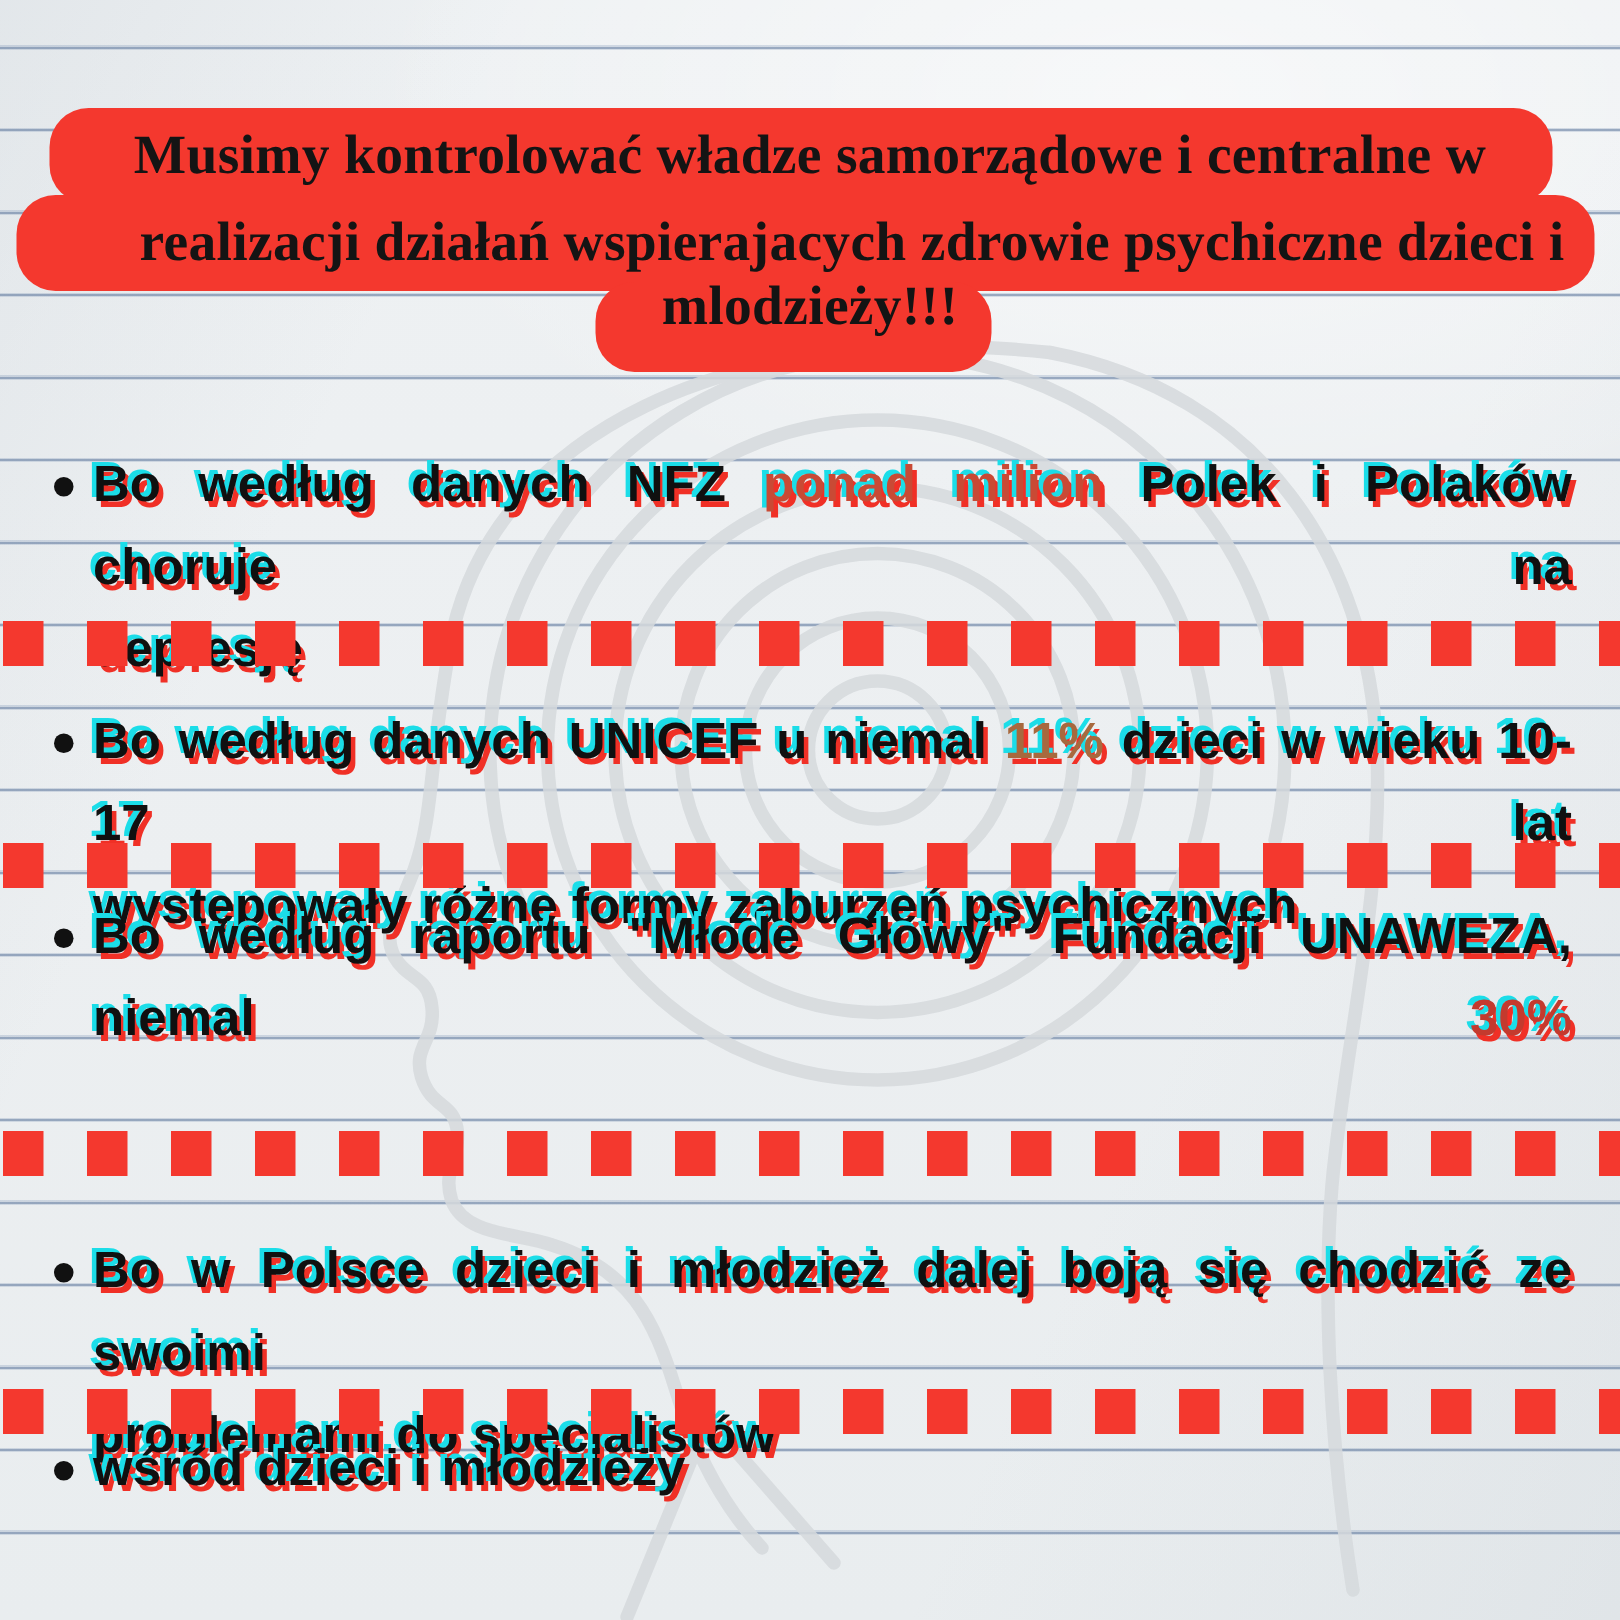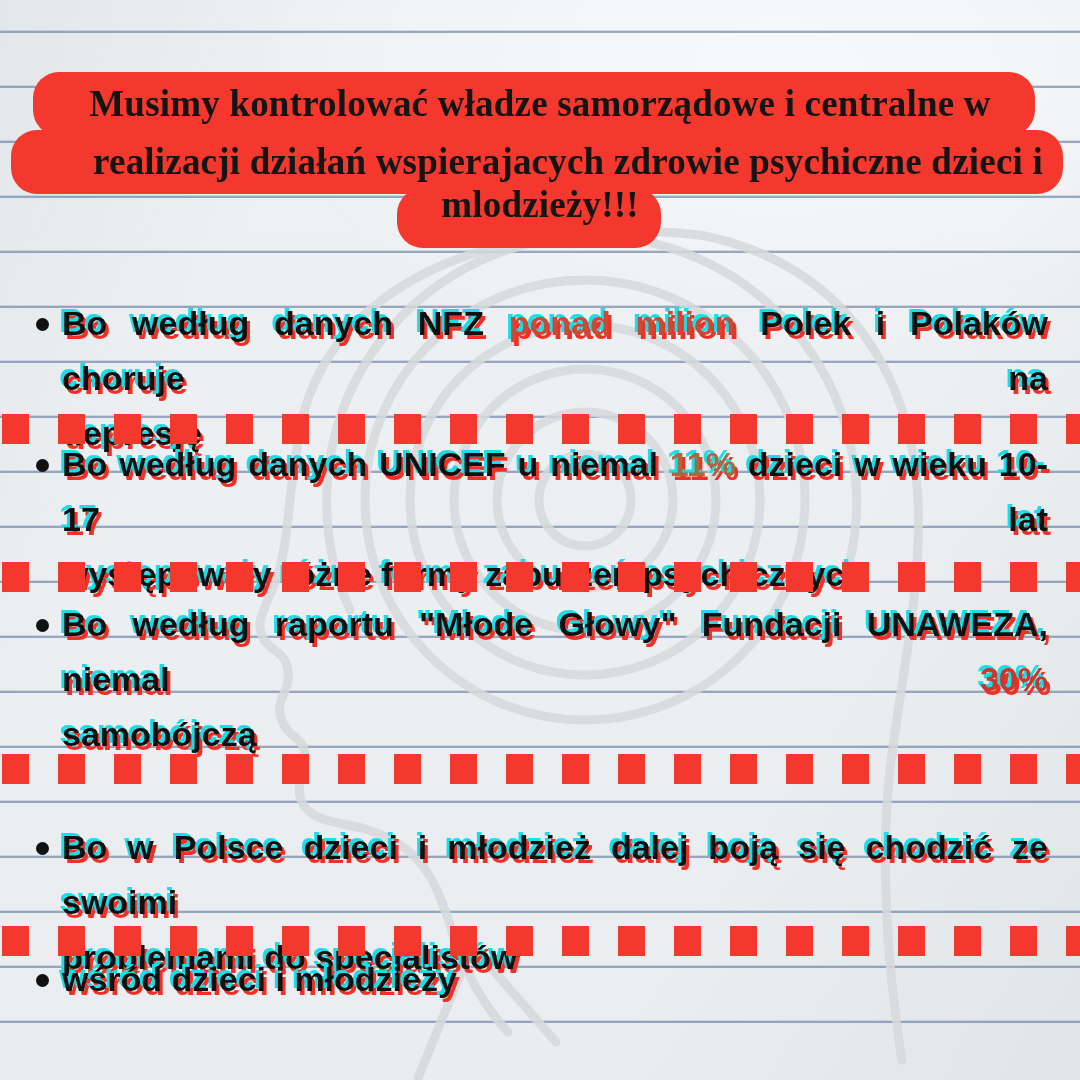--- a/index.html
+++ b/index.html
@@ -67,29 +67,28 @@
   <div class="hline hline1">Musimy kontrolować władze samorządowe i centralne w</div>
   <div class="hline hline2">realizacji działań wspierajacych zdrowie psychiczne dzieci i</div>
   <div class="hline hline3">mlodzieży!!!</div>
 
   <div id="bullet-list">
       <div class="bullet" style="top: 296px;">
         <span class="dot"></span>
         <div class="bline"><span>Bo według danych NFZ </span><span style="color: rgb(201, 74, 53);">ponad milion</span><span> Polek i Polaków choruje na</span></div>
         <div class="bline last"><span>depresję</span></div>
       </div>
-      <div class="bullet" style="top: 437px;">
+      <div class="bullet" style="top: 467px;">
         <span class="dot"></span>
         <div class="bline"><span>Bo według danych UNICEF u niemal </span><span style="color: rgb(168, 105, 62);">11%</span><span> dzieci w wieku 10-17 lat</span></div>
         <div class="bline last"><span>występowały różne formy zaburzeń psychicznych</span></div>
       </div>
       <div class="bullet" style="top: 597px;">
         <span class="dot"></span>
         <div class="bline"><span>Bo według raportu "Młode Głowy" Fundacji UNAWEZA, niemal </span><span style="color: rgb(196, 58, 46);">30%</span></div>
-        <div class="bline last"><span>samobójczą</span></div>
       </div>
       <div class="bullet" style="top: 820px;">
         <span class="dot"></span>
         <div class="bline"><span>Bo w Polsce dzieci i młodzież dalej boją się chodzić ze swoimi</span></div>
         <div class="bline last"><span>problemami do specjalistów</span></div>
       </div>
       <div class="bullet" style="top: 952px;">
         <span class="dot"></span>
         <div class="bline last"><span>wśród dzieci i młodzieży</span></div>
       </div>

